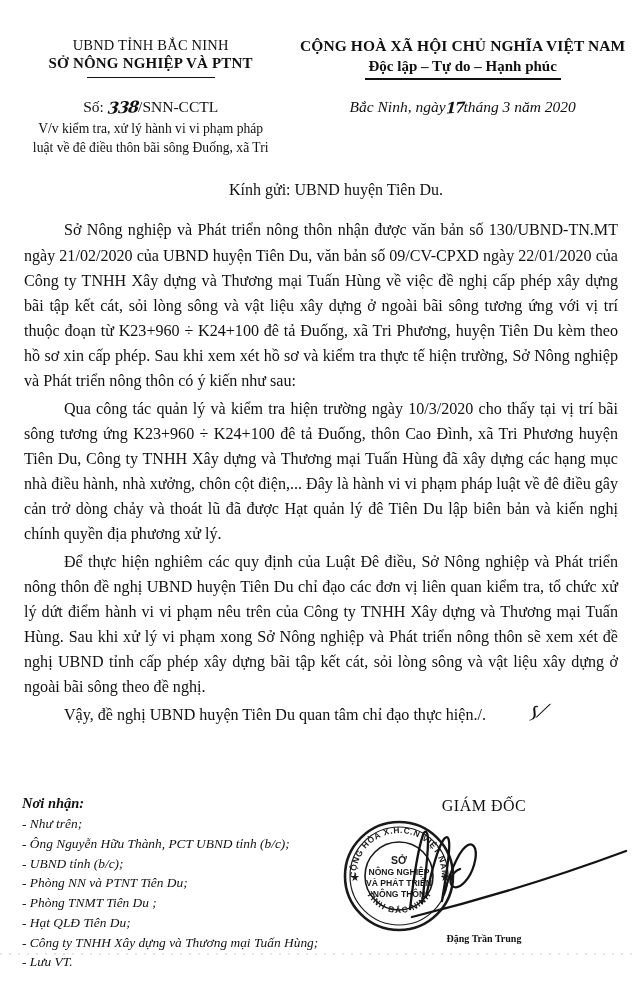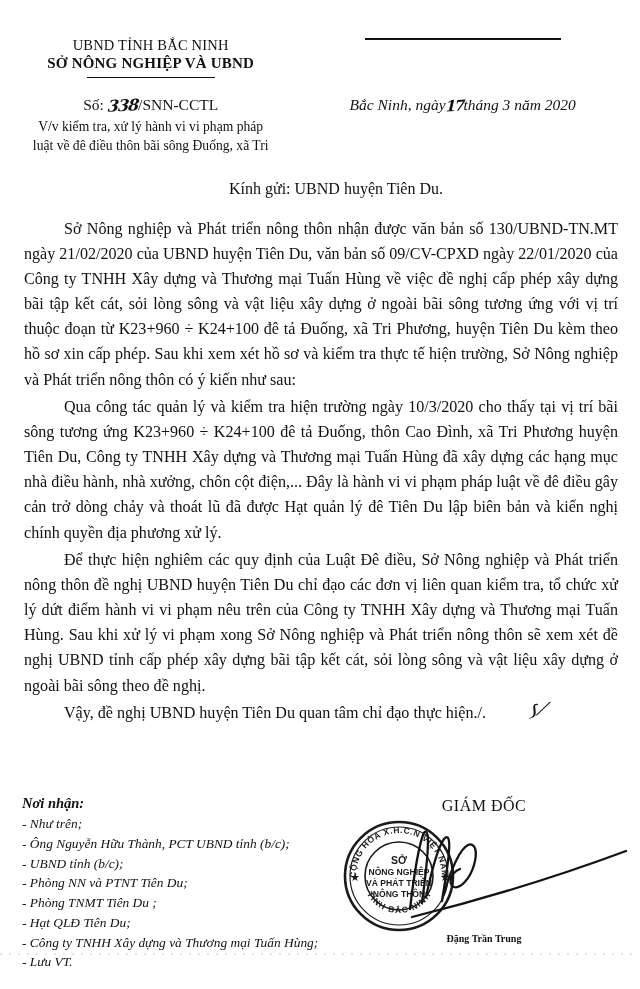--- a/index.html
+++ b/index.html
@@ -248,24 +248,26 @@
   }
 </style>
 </head>
 <body>
 
 <div class="page">
 
   <div class="header">
     <div class="hdr-left">
       <div class="org-line1">UBND TỈNH BẮC NINH</div>
-      <div class="org-line2">SỞ NÔNG NGHIỆP VÀ UBND</div>
+      <div class="org-line2">SỞ NÔNG NGHIỆP VÀ PTNT</div>
       <div class="rule-short"></div>
     </div>
     <div class="hdr-right">
+      <div class="nation-line1">CỘNG HOÀ XÃ HỘI CHỦ NGHĨA VIỆT NAM</div>
+      <div class="nation-line2">Độc lập – Tự do – Hạnh phúc</div>
       <div class="rule-med"></div>
     </div>
   </div>
 
   <div class="subhdr">
     <div class="num-block">
       <div class="num-line">
         <span>Số:</span>
         <span class="hand">338</span><span>/SNN-CCTL</span>
       </div>

